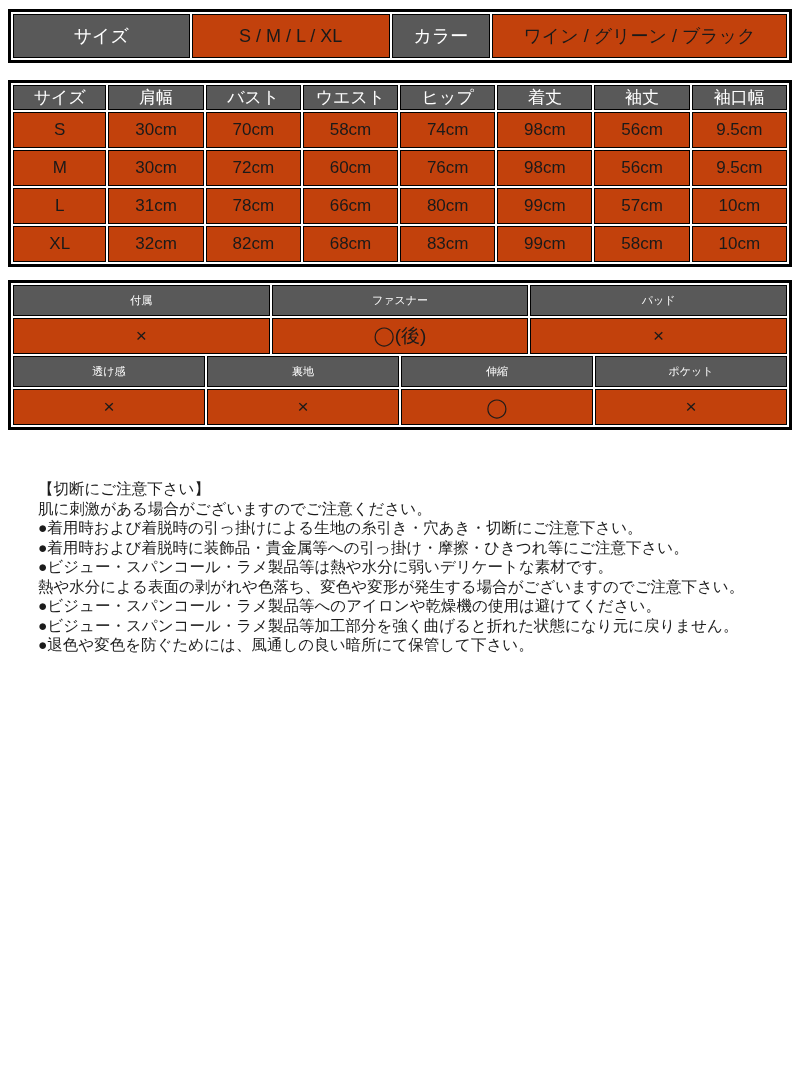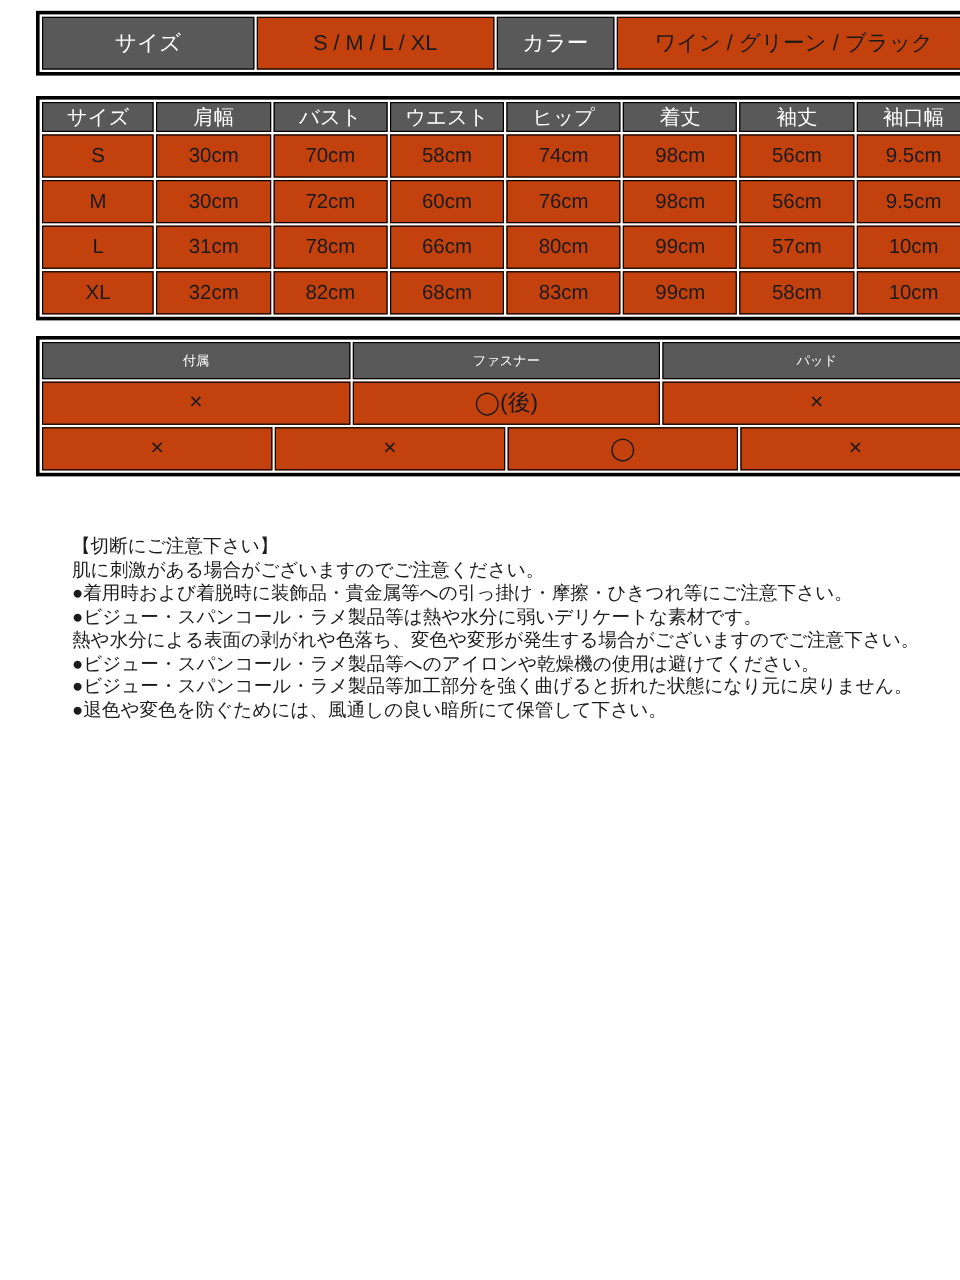--- a/index.html
+++ b/index.html
@@ -9,21 +9,20 @@
   }
   body {
     width: 800px;
     height: 1067px;
     overflow: hidden;
     font-family: "Liberation Sans", sans-serif;
     color: var(--text, #1a1a1a);
   }
   .page {
     padding: 9px 8px 0 8px;
-    margin-left: 22px;
   }
   table {
     border-collapse: separate;
     border-spacing: 2px;
     table-layout: fixed;
     width: 784px;
     border: 3px solid var(--border, #000000);
     background: #ffffff;
   }
   th, td {
@@ -169,31 +168,38 @@
       <th colspan="4">付属</th>
       <th colspan="4">ファスナー</th>
       <th colspan="4">パッド</th>
     </tr>
     <tr>
       <td colspan="4">×</td>
       <td colspan="4">◯(後)</td>
       <td colspan="4">×</td>
     </tr>
     <tr>
+      <th colspan="3">透け感</th>
+      <th colspan="3">裏地</th>
+      <th colspan="3">伸縮</th>
+      <th colspan="3">ポケット</th>
+    </tr>
+    <tr>
       <td colspan="3">×</td>
       <td colspan="3">×</td>
       <td colspan="3">◯</td>
       <td colspan="3">×</td>
     </tr>
   </tbody>
     </table>
 
   <div class="notes">
     <div class="line">【切断にご注意下さい】</div>
     <div class="line">肌に刺激がある場合がございますのでご注意ください。</div>
+    <div class="line">●着用時および着脱時の引っ掛けによる生地の糸引き・穴あき・切断にご注意下さい。</div>
     <div class="line">●着用時および着脱時に装飾品・貴金属等への引っ掛け・摩擦・ひきつれ等にご注意下さい。</div>
     <div class="line">●ビジュー・スパンコール・ラメ製品等は熱や水分に弱いデリケートな素材です。</div>
     <div class="line">熱や水分による表面の剥がれや色落ち、変色や変形が発生する場合がございますのでご注意下さい。</div>
     <div class="line">●ビジュー・スパンコール・ラメ製品等へのアイロンや乾燥機の使用は避けてください。</div>
     <div class="line">●ビジュー・スパンコール・ラメ製品等加工部分を強く曲げると折れた状態になり元に戻りません。</div>
     <div class="line">●退色や変色を防ぐためには、風通しの良い暗所にて保管して下さい。</div>
   </div>
 
 </div>
 

